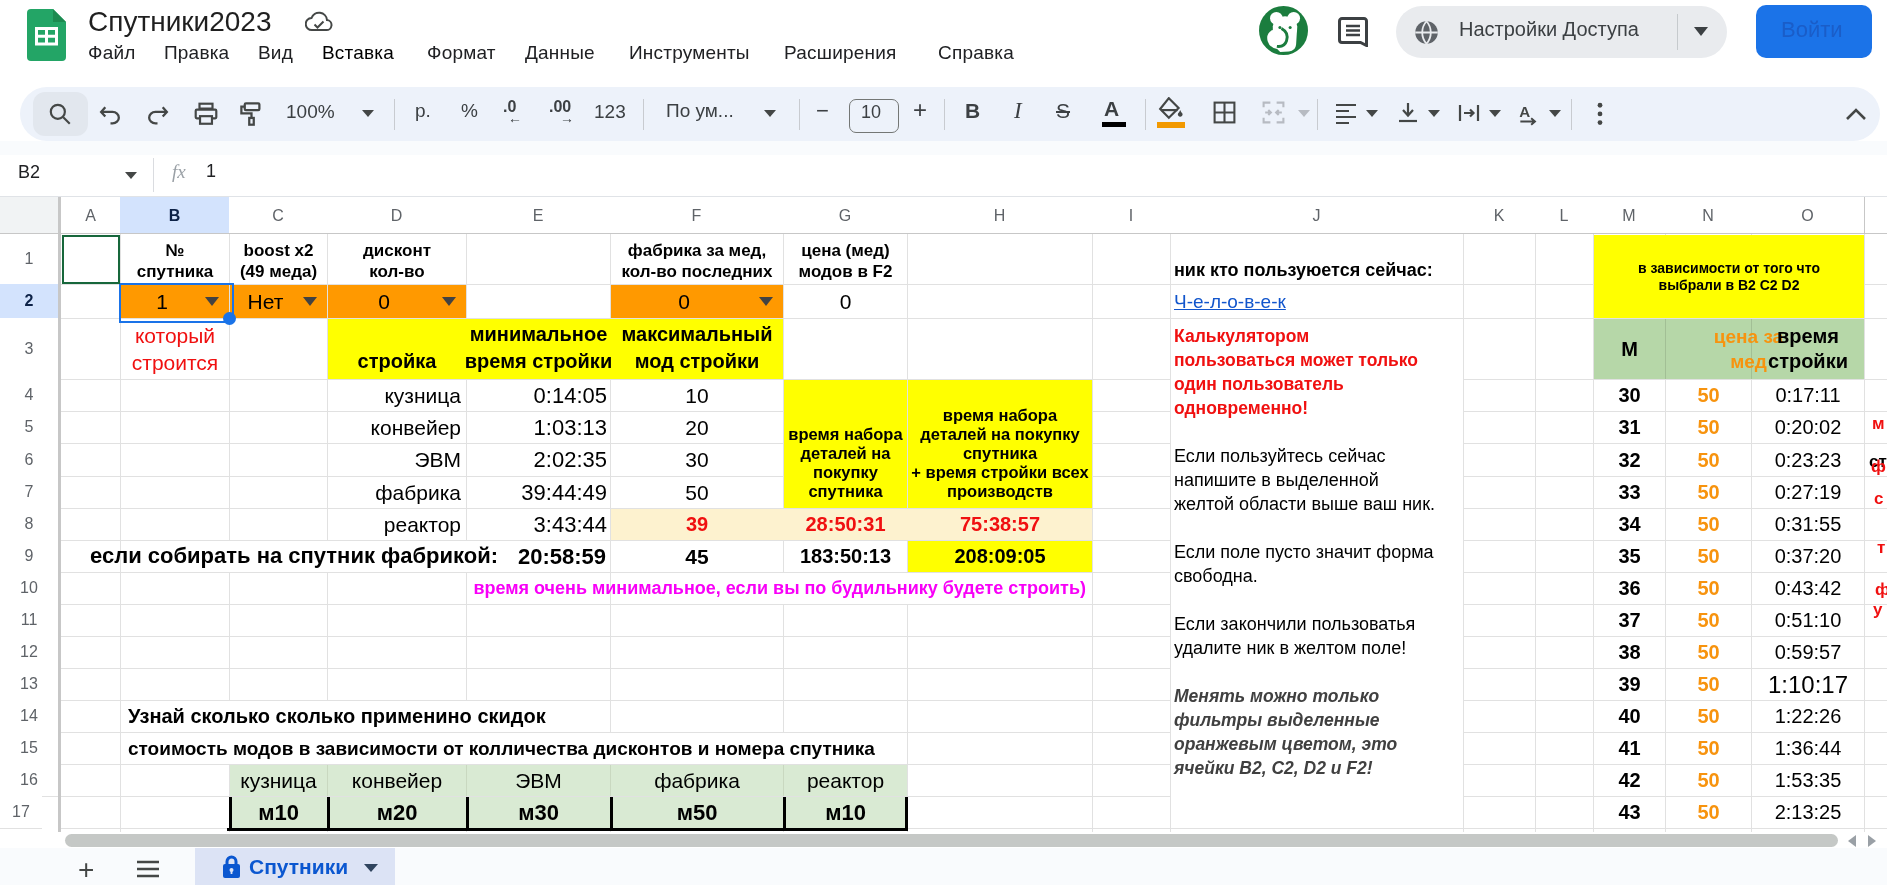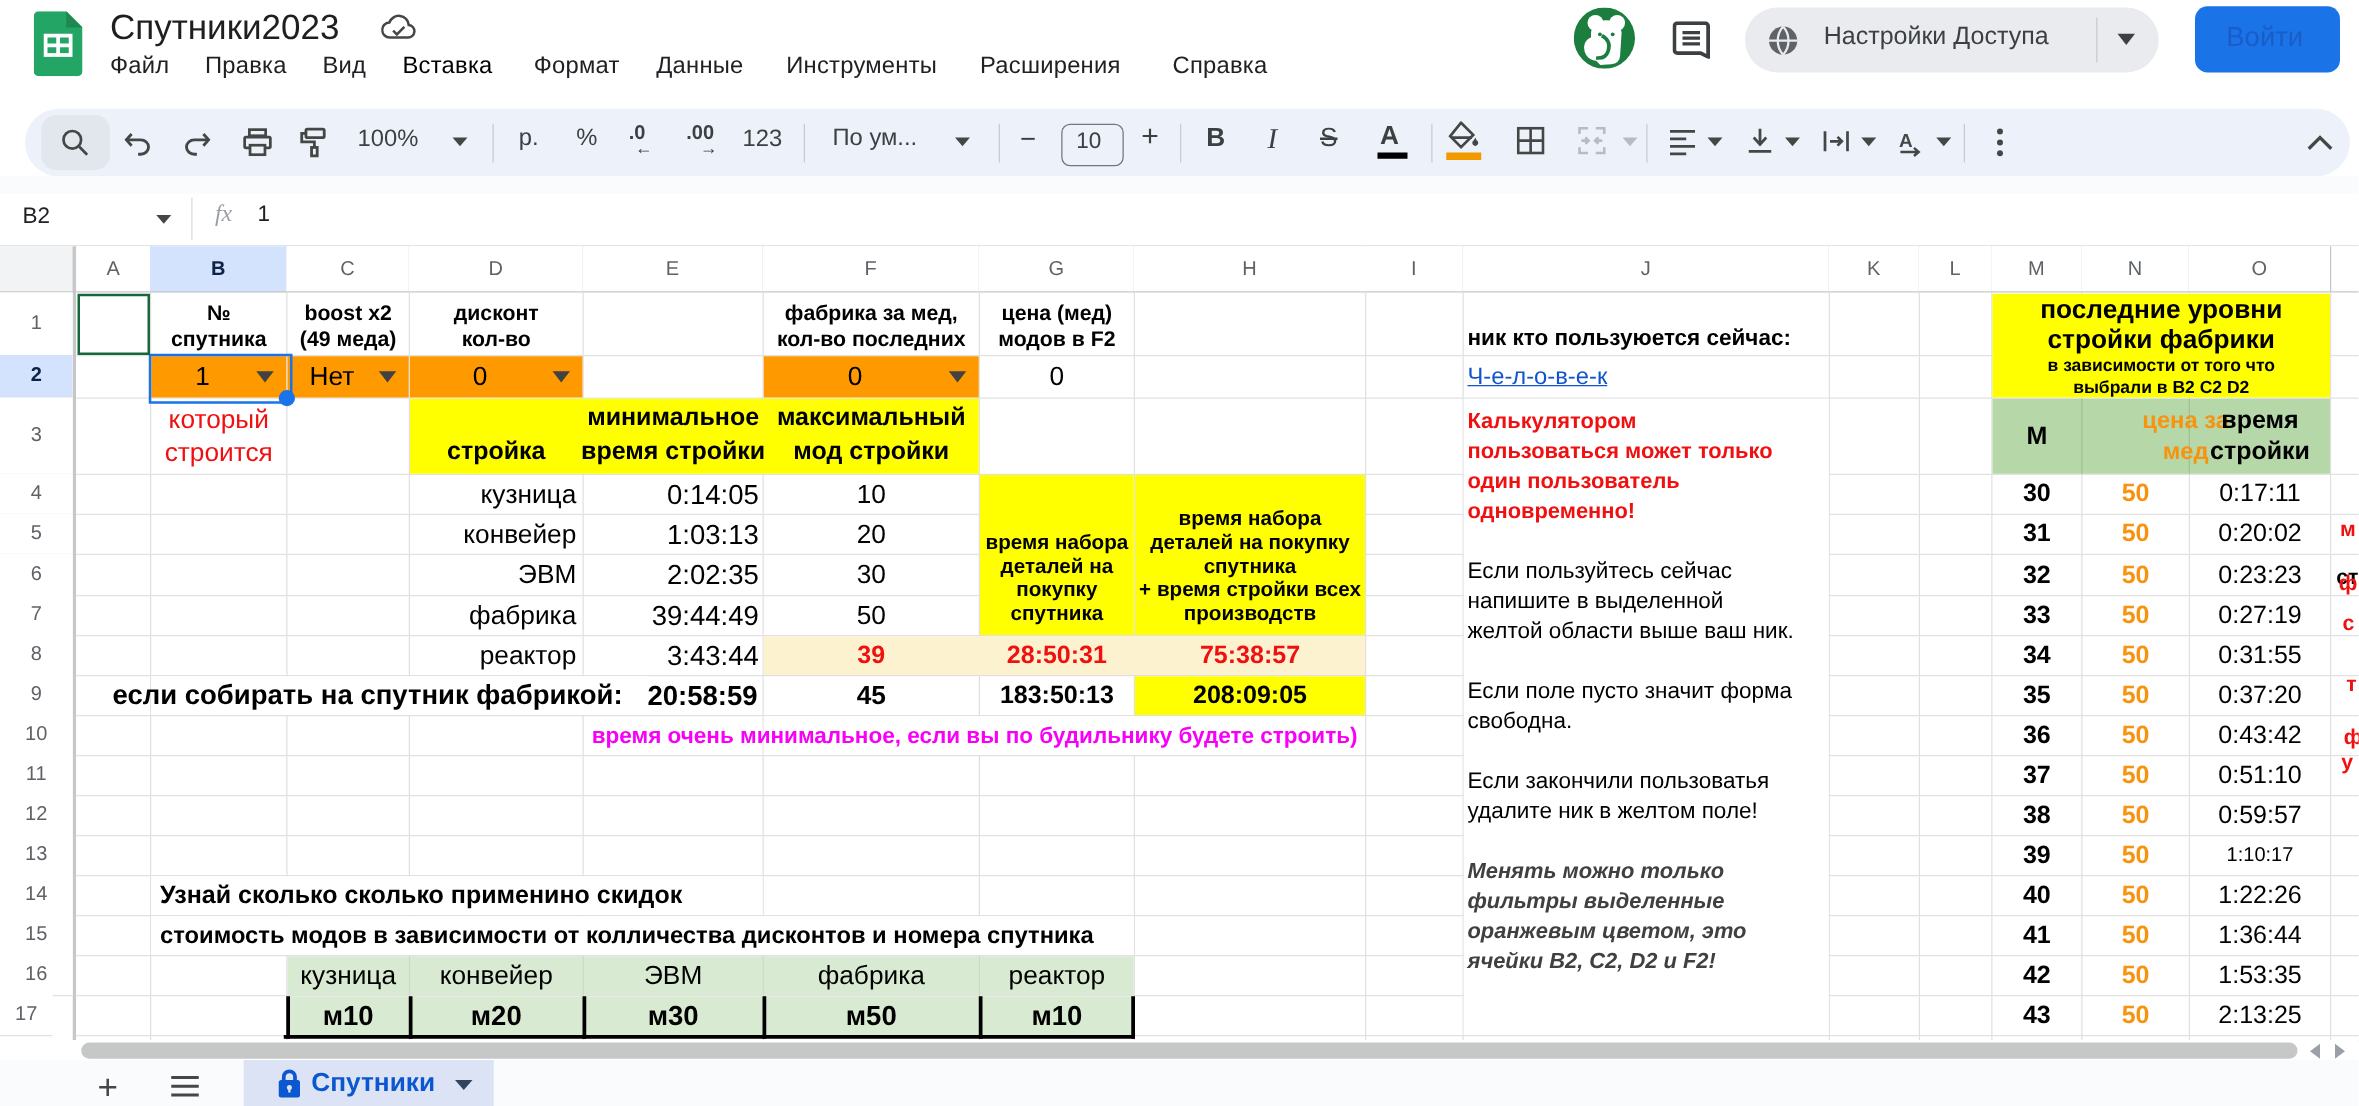--- a/index.html
+++ b/index.html
@@ -224,21 +224,20 @@
 <div style="position:absolute;left:61px;top:796px;width:1826px;height:1px;background:#e1e1e1;"></div>
 <div style="position:absolute;left:61px;top:828px;width:1826px;height:1px;background:#e1e1e1;"></div>
 <div style="position:absolute;left:61px;top:832px;width:1826px;height:1px;background:#e1e1e1;"></div>
 <div style="position:absolute;left:121px;top:235px;width:108px;height:49px;box-sizing:border-box;padding:0 3px;font-size:17px;font-weight:bold;display:flex;align-items:flex-end;justify-content:center;text-align:center;line-height:21px;padding-bottom:2px;">№<br>спутника</div>
 <div style="position:absolute;left:230px;top:235px;width:97px;height:49px;box-sizing:border-box;padding:0 3px;font-size:17px;font-weight:bold;display:flex;align-items:flex-end;justify-content:center;text-align:center;line-height:21px;padding-bottom:2px;">boost x2<br>(49 меда)</div>
 <div style="position:absolute;left:328px;top:235px;width:138px;height:49px;box-sizing:border-box;padding:0 3px;font-size:17px;font-weight:bold;display:flex;align-items:flex-end;justify-content:center;text-align:center;line-height:21px;padding-bottom:2px;">дисконт<br>кол-во</div>
 <div style="position:absolute;left:611px;top:235px;width:172px;height:49px;box-sizing:border-box;padding:0 3px;font-size:17px;font-weight:bold;display:flex;align-items:flex-end;justify-content:center;text-align:center;line-height:21px;padding-bottom:2px;">фабрика за мед,<br>кол-во последних</div>
 <div style="position:absolute;left:784px;top:235px;width:123px;height:49px;box-sizing:border-box;padding:0 3px;font-size:17px;font-weight:bold;display:flex;align-items:flex-end;justify-content:center;text-align:center;line-height:21px;padding-bottom:2px;">цена (мед)<br>модов в F2</div>
 <div style="position:absolute;left:1171px;top:235px;width:292px;height:49px;box-sizing:border-box;padding:0 3px;font-size:18px;font-weight:bold;display:flex;align-items:flex-end;padding-bottom:3px;white-space:nowrap;">ник кто пользуюется сейчас:</div>
 <div style="position:absolute;left:1594px;top:235px;width:270px;height:83px;background:#ffff00;display:flex;flex-direction:column;align-items:center;justify-content:center;text-align:center;font-weight:bold;">
-    <div style="font-size:21px;line-height:24px;">последние уровни<br>стройки фабрики</div>
     <div style="font-size:14px;line-height:16.5px;">в зависимости от того что<br>выбрали в B2 C2 D2</div>
   </div>
 <div style="position:absolute;left:121px;top:285px;width:108px;height:33px;background:#ff9900;"></div>
 <div style="position:absolute;left:121px;top:285px;width:82px;height:33px;display:flex;align-items:center;justify-content:center;font-size:21px;color:#000;">1</div>
 <div style="position:absolute;left:205px;top:297px;width:0;height:0;border-left:7px solid transparent;border-right:7px solid transparent;border-top:9px solid #424242;"></div>
 <div style="position:absolute;left:230px;top:285px;width:97px;height:33px;background:#ff9900;"></div>
 <div style="position:absolute;left:230px;top:285px;width:71px;height:33px;display:flex;align-items:center;justify-content:center;font-size:21px;color:#000;">Нет</div>
 <div style="position:absolute;left:303px;top:297px;width:0;height:0;border-left:7px solid transparent;border-right:7px solid transparent;border-top:9px solid #424242;"></div>
 <div style="position:absolute;left:328px;top:285px;width:138px;height:33px;background:#ff9900;"></div>
 <div style="position:absolute;left:328px;top:285px;width:112px;height:33px;display:flex;align-items:center;justify-content:center;font-size:21px;color:#000;">0</div>
@@ -346,21 +345,21 @@
 <div style="position:absolute;left:1666px;top:573px;width:85px;height:31px;box-sizing:border-box;padding:0 3px;font-size:20px;font-weight:bold;color:#f7930e;display:flex;align-items:center;justify-content:center;">50</div>
 <div style="position:absolute;left:1752px;top:573px;width:112px;height:31px;box-sizing:border-box;padding:0 3px;font-size:20px;display:flex;align-items:center;justify-content:center;">0:43:42</div>
 <div style="position:absolute;left:1594px;top:605px;width:71px;height:31px;box-sizing:border-box;padding:0 3px;font-size:20px;font-weight:bold;display:flex;align-items:center;justify-content:center;">37</div>
 <div style="position:absolute;left:1666px;top:605px;width:85px;height:31px;box-sizing:border-box;padding:0 3px;font-size:20px;font-weight:bold;color:#f7930e;display:flex;align-items:center;justify-content:center;">50</div>
 <div style="position:absolute;left:1752px;top:605px;width:112px;height:31px;box-sizing:border-box;padding:0 3px;font-size:20px;display:flex;align-items:center;justify-content:center;">0:51:10</div>
 <div style="position:absolute;left:1594px;top:637px;width:71px;height:31px;box-sizing:border-box;padding:0 3px;font-size:20px;font-weight:bold;display:flex;align-items:center;justify-content:center;">38</div>
 <div style="position:absolute;left:1666px;top:637px;width:85px;height:31px;box-sizing:border-box;padding:0 3px;font-size:20px;font-weight:bold;color:#f7930e;display:flex;align-items:center;justify-content:center;">50</div>
 <div style="position:absolute;left:1752px;top:637px;width:112px;height:31px;box-sizing:border-box;padding:0 3px;font-size:20px;display:flex;align-items:center;justify-content:center;">0:59:57</div>
 <div style="position:absolute;left:1594px;top:669px;width:71px;height:31px;box-sizing:border-box;padding:0 3px;font-size:20px;font-weight:bold;display:flex;align-items:center;justify-content:center;">39</div>
 <div style="position:absolute;left:1666px;top:669px;width:85px;height:31px;box-sizing:border-box;padding:0 3px;font-size:20px;font-weight:bold;color:#f7930e;display:flex;align-items:center;justify-content:center;">50</div>
-<div style="position:absolute;left:1752px;top:669px;width:112px;height:31px;box-sizing:border-box;padding:0 3px;font-size:16px;display:flex;align-items:center;justify-content:center;">1:10:17</div>
+<div style="position:absolute;left:1752px;top:669px;width:112px;height:31px;box-sizing:border-box;padding:0 3px;font-size:24px;display:flex;align-items:center;justify-content:center;">1:10:17</div>
 <div style="position:absolute;left:1594px;top:701px;width:71px;height:31px;box-sizing:border-box;padding:0 3px;font-size:20px;font-weight:bold;display:flex;align-items:center;justify-content:center;">40</div>
 <div style="position:absolute;left:1666px;top:701px;width:85px;height:31px;box-sizing:border-box;padding:0 3px;font-size:20px;font-weight:bold;color:#f7930e;display:flex;align-items:center;justify-content:center;">50</div>
 <div style="position:absolute;left:1752px;top:701px;width:112px;height:31px;box-sizing:border-box;padding:0 3px;font-size:20px;display:flex;align-items:center;justify-content:center;">1:22:26</div>
 <div style="position:absolute;left:1594px;top:733px;width:71px;height:31px;box-sizing:border-box;padding:0 3px;font-size:20px;font-weight:bold;display:flex;align-items:center;justify-content:center;">41</div>
 <div style="position:absolute;left:1666px;top:733px;width:85px;height:31px;box-sizing:border-box;padding:0 3px;font-size:20px;font-weight:bold;color:#f7930e;display:flex;align-items:center;justify-content:center;">50</div>
 <div style="position:absolute;left:1752px;top:733px;width:112px;height:31px;box-sizing:border-box;padding:0 3px;font-size:20px;display:flex;align-items:center;justify-content:center;">1:36:44</div>
 <div style="position:absolute;left:1594px;top:765px;width:71px;height:31px;box-sizing:border-box;padding:0 3px;font-size:20px;font-weight:bold;display:flex;align-items:center;justify-content:center;">42</div>
 <div style="position:absolute;left:1666px;top:765px;width:85px;height:31px;box-sizing:border-box;padding:0 3px;font-size:20px;font-weight:bold;color:#f7930e;display:flex;align-items:center;justify-content:center;">50</div>
 <div style="position:absolute;left:1752px;top:765px;width:112px;height:31px;box-sizing:border-box;padding:0 3px;font-size:20px;display:flex;align-items:center;justify-content:center;">1:53:35</div>
 <div style="position:absolute;left:1594px;top:797px;width:71px;height:31px;box-sizing:border-box;padding:0 3px;font-size:20px;font-weight:bold;display:flex;align-items:center;justify-content:center;">43</div>

